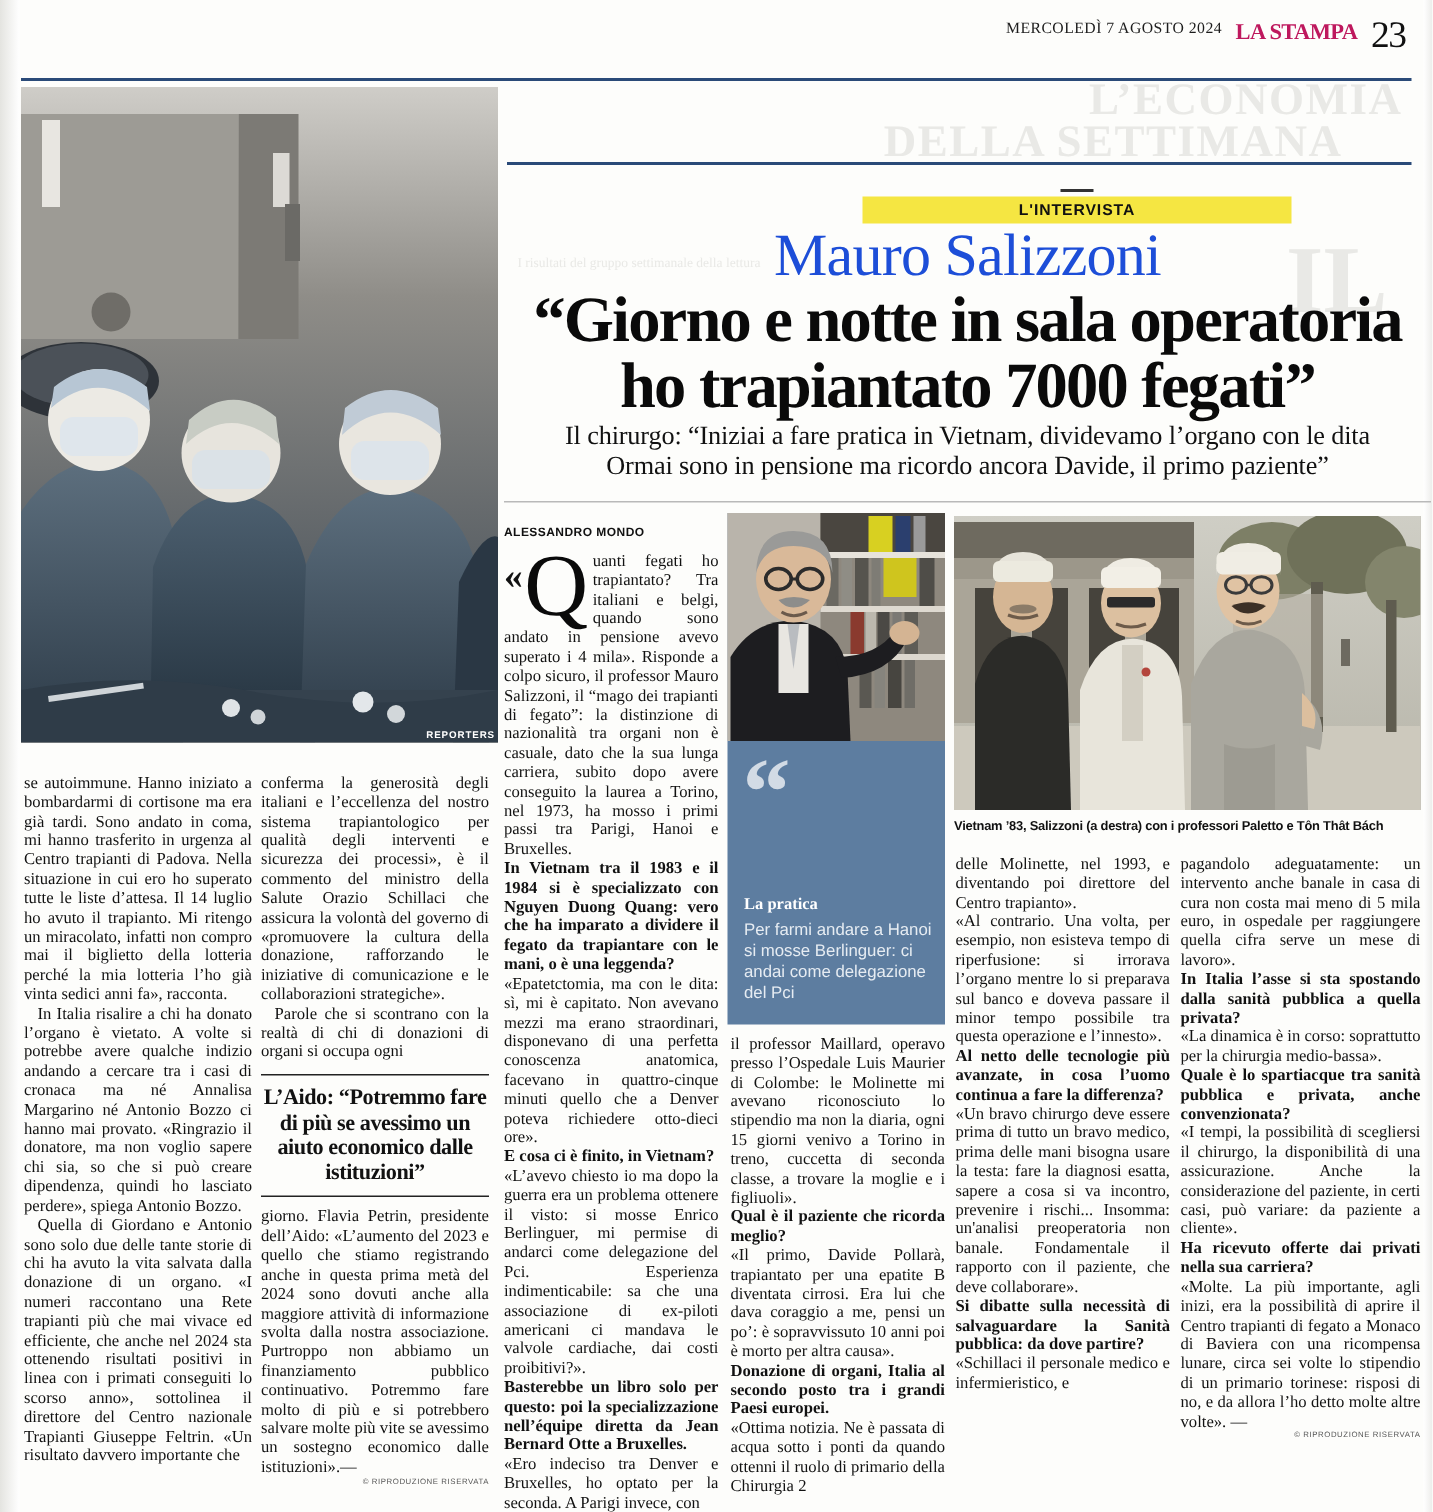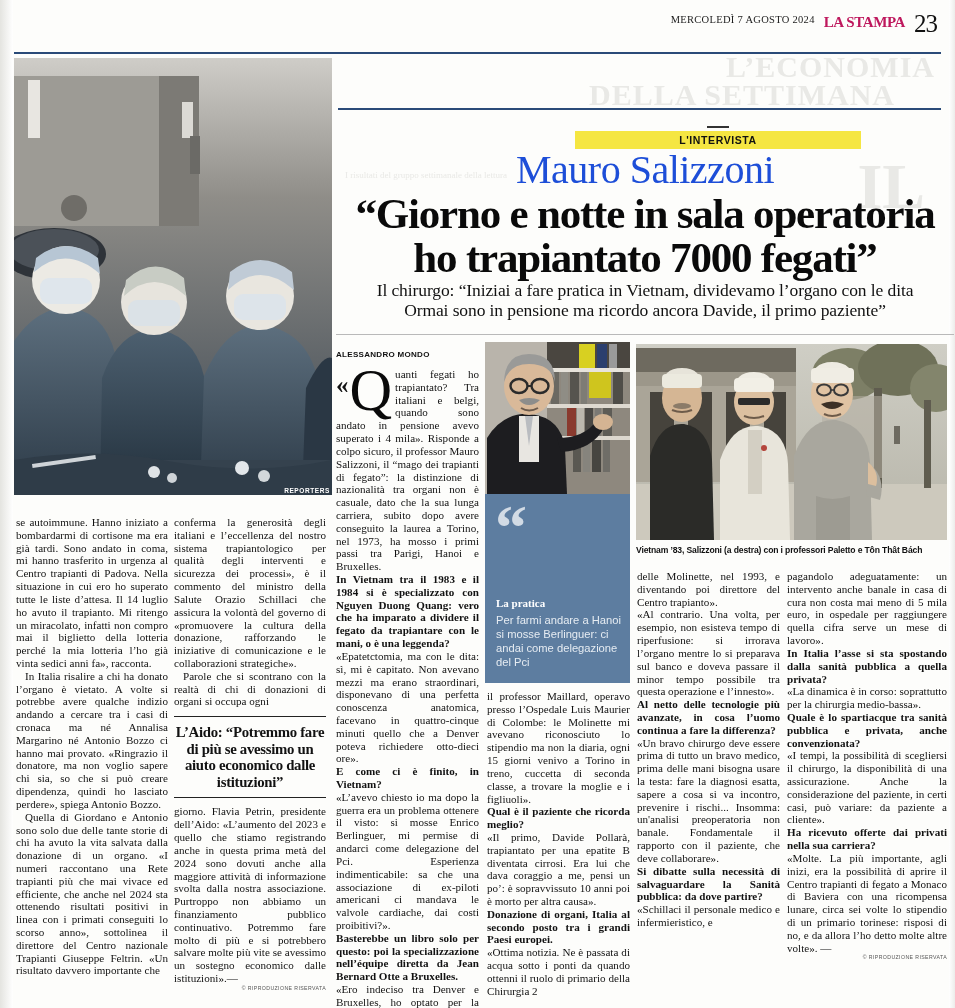--- a/index.html
+++ b/index.html
@@ -448,21 +448,21 @@
     <div class="subhead">L’Aido: “Potremmo fare di più se avessimo un aiuto economico dalle istituzioni”</div>
     <div class="sub-rule-b"></div>
     <p class="noind">giorno. Flavia Petrin, presidente dell’Aido: «L’aumento del 2023 e quello che stiamo registrando anche in questa prima metà del 2024 sono dovuti anche alla maggiore attività di informazione svolta dalla nostra associazione. Purtroppo non abbiamo un finanziamento pubblico continuativo. Potremmo fare molto di più e si potrebbero salvare molte più vite se avessimo un sostegno economico dalle istituzioni».—</p>
     <p class="repro">© RIPRODUZIONE RISERVATA</p>
   </div>
 
   <div class="col c3">
     <p class="noind dropwrap"><span class="guillemet">«</span><span class="dropcap">Q</span><span>uanti fegati ho trapiantato? Tra italiani e belgi, quando sono andato in pensione avevo superato i 4 mila». Risponde a colpo sicuro, il professor Mauro Salizzoni, il “mago dei trapianti di fegato”: la distinzione di nazionalità tra organi non è casuale, dato che la sua lunga carriera, subito dopo avere conseguito la laurea a Torino, nel 1973, ha mosso i primi passi tra Parigi, Hanoi e Bruxelles.</span></p>
     <p class="q">In Vietnam tra il 1983 e il 1984 si è specializzato con Nguyen Duong Quang: vero che ha imparato a dividere il fegato da trapiantare con le mani, o è una leggenda?</p>
     <p class="noind">«Epatetctomia, ma con le dita: sì, mi è capitato. Non avevano mezzi ma erano straordinari, disponevano di una perfetta conoscenza anatomica, facevano in quattro-cinque minuti quello che a Denver poteva richiedere otto-dieci ore».</p>
-    <p class="q">E come ci è finito, in Vietnam?</p>
+    <p class="q">E cosa ci è finito, in Vietnam?</p>
     <p class="noind">«L’avevo chiesto io ma dopo la guerra era un problema ottenere il visto: si mosse Enrico Berlinguer, mi permise di andarci come delegazione del Pci. Esperienza indimenticabile: sa che una associazione di ex-piloti americani ci mandava le valvole cardiache, dai costi proibitivi?».</p>
     <p class="q">Basterebbe un libro solo per questo: poi la specializzazione nell’équipe diretta da Jean Bernard Otte a Bruxelles.</p>
     <p class="noind">«Ero indeciso tra Denver e Bruxelles, ho optato per la seconda. A Parigi invece, con</p>
   </div>
 
   <div class="card">
     <div class="portrait">
       <svg viewBox="0 0 145 152" preserveAspectRatio="none">
         <rect x="0" y="0" width="145" height="152" fill="#b9b4ab"></rect>
 

